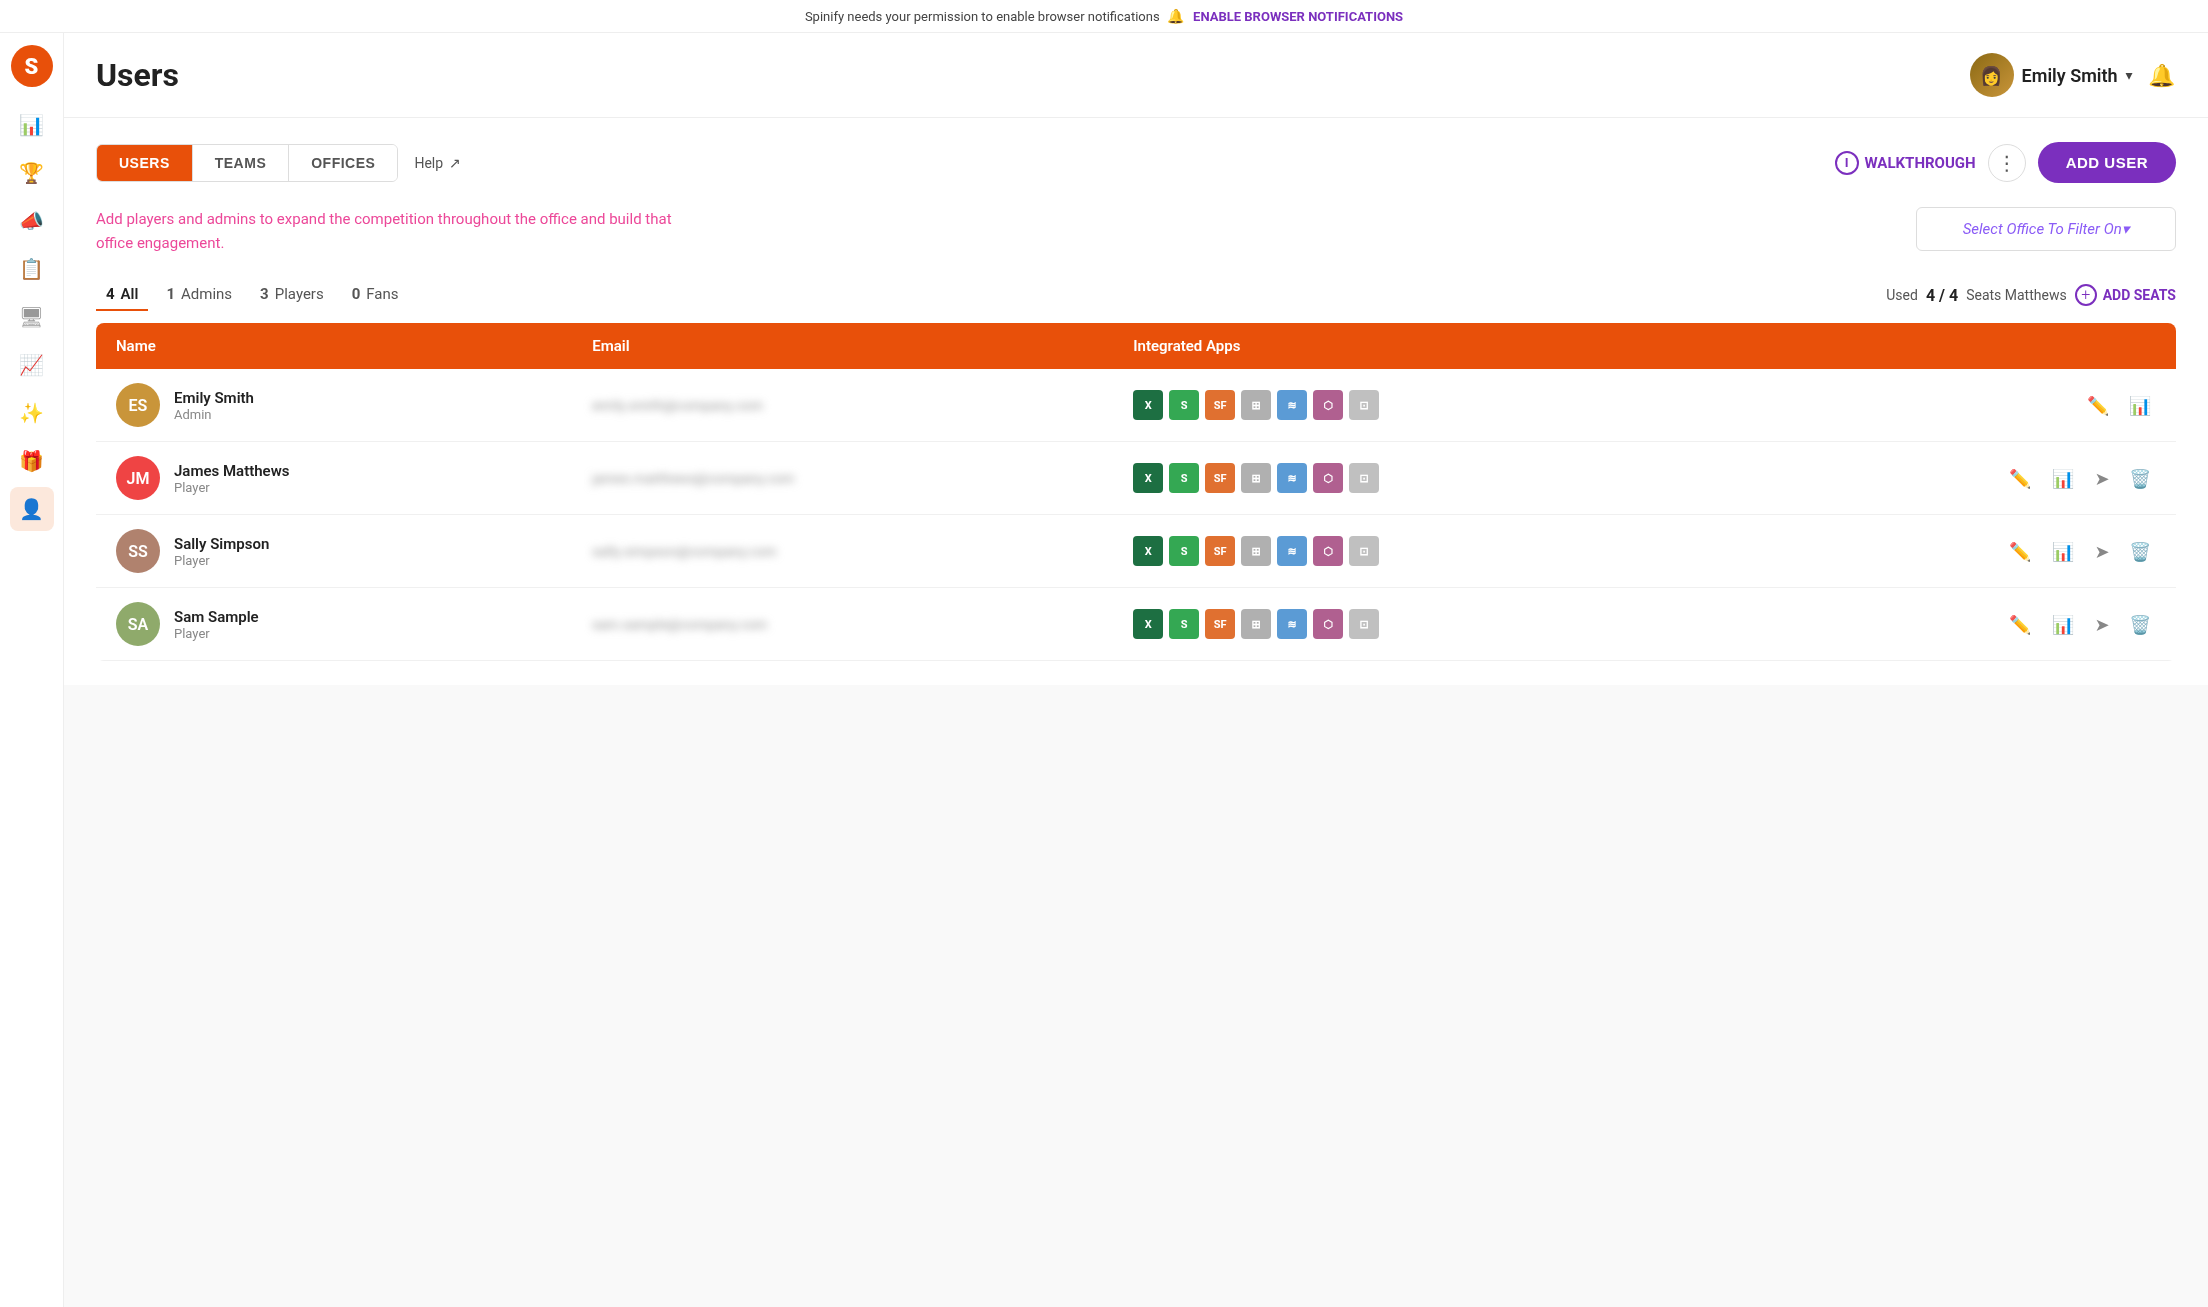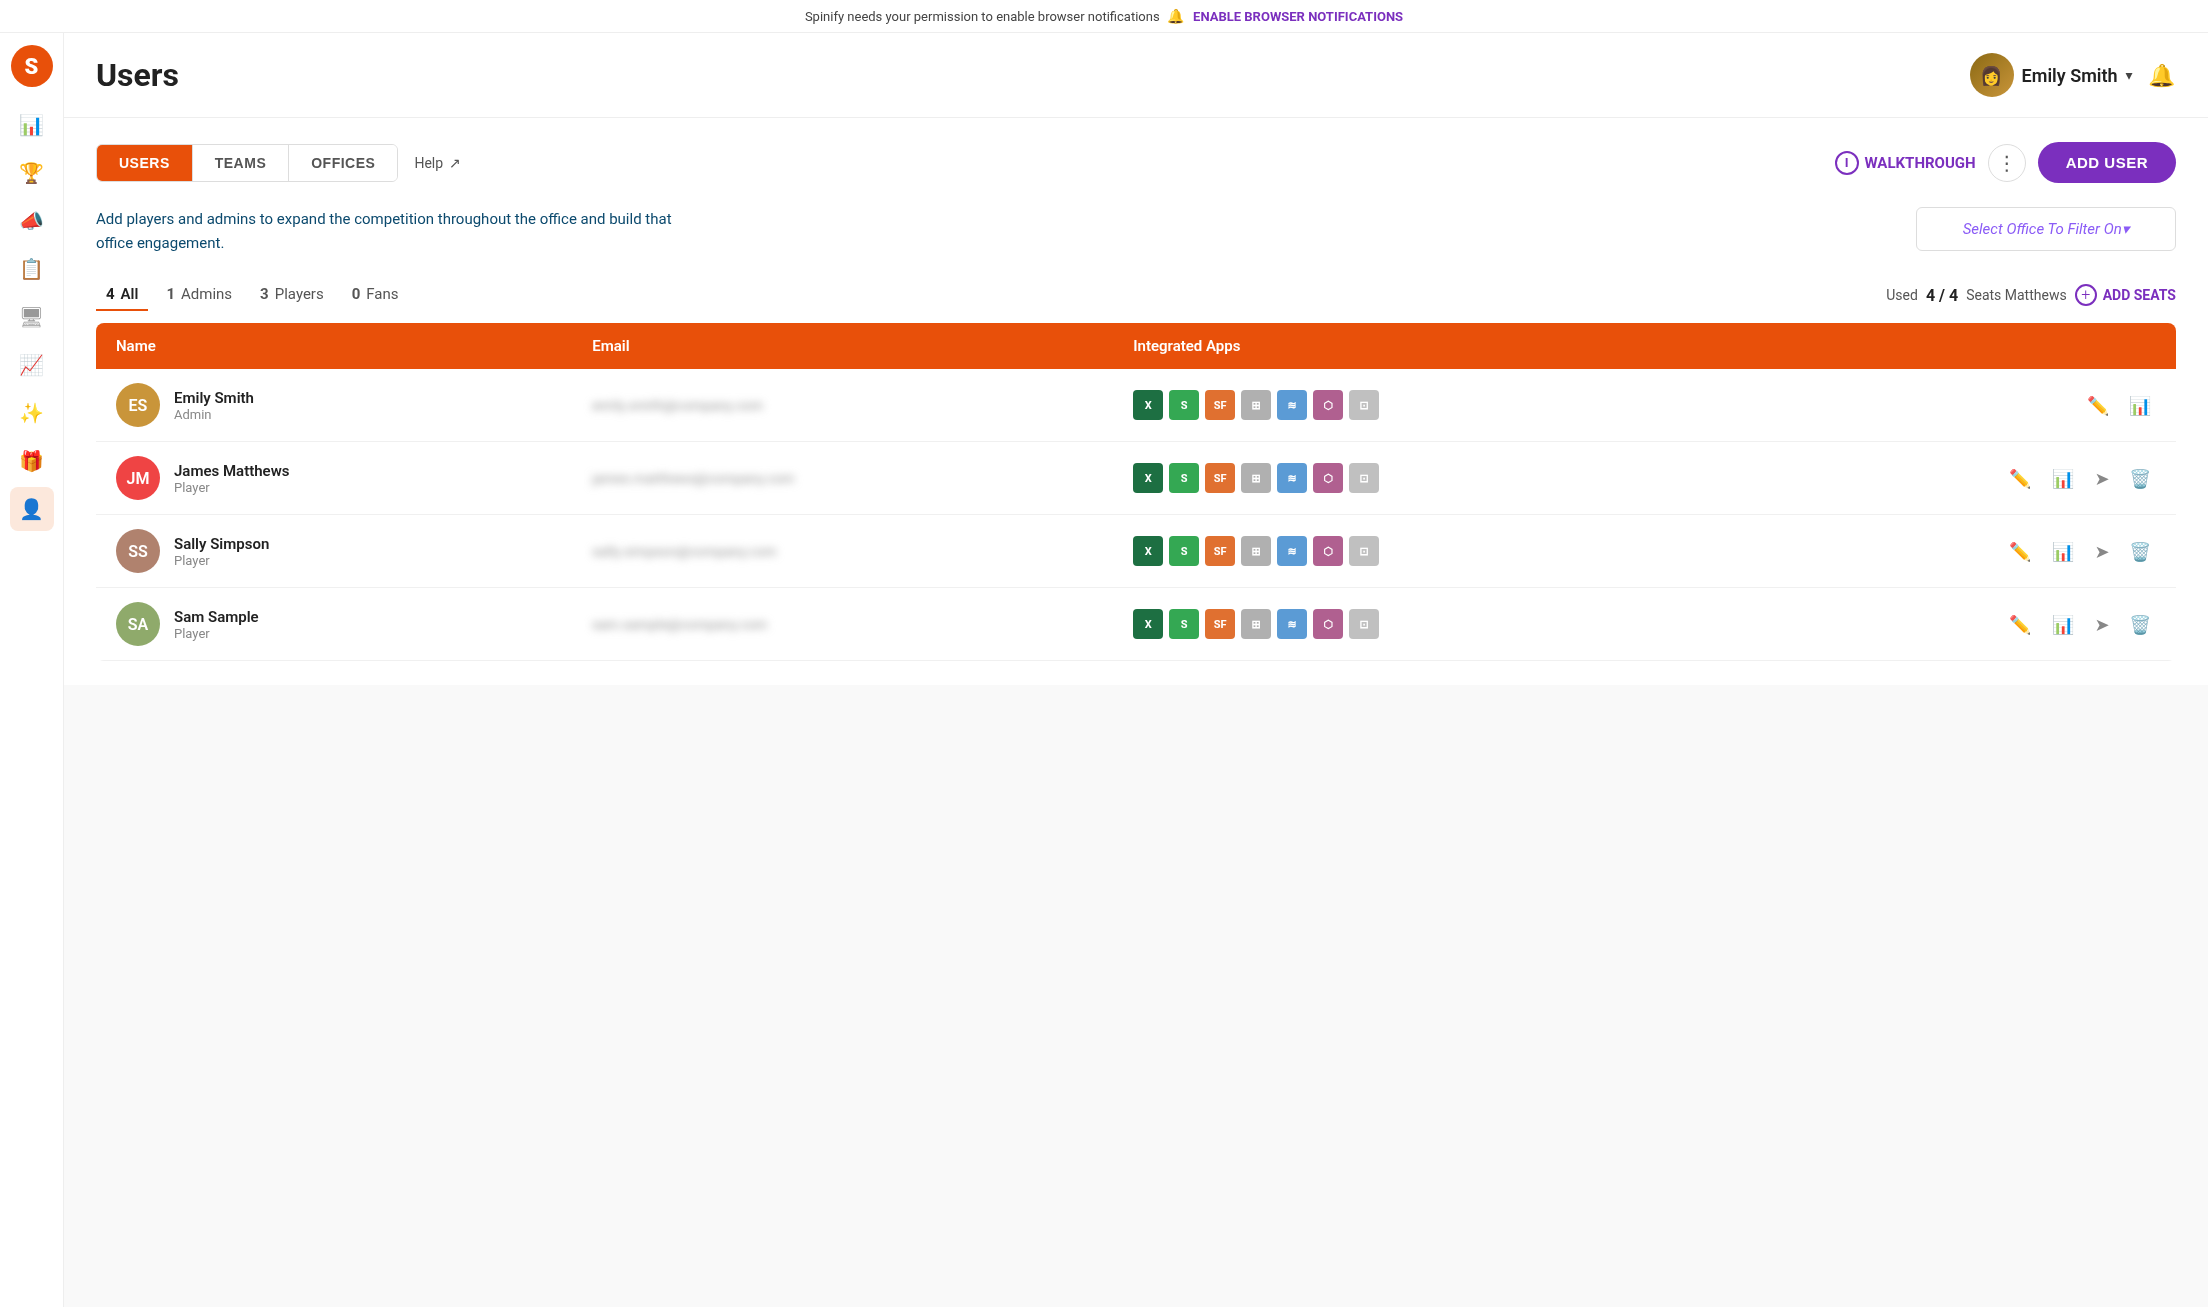--- a/index.html
+++ b/index.html
@@ -229,21 +229,21 @@
 
     
     .desc-row {
       display: flex;
       align-items: flex-start;
       justify-content: space-between;
       margin-bottom: 24px;
     }
     .desc-text {
       font-size: 15px;
-      color: #0c4a6e;
+      color: #ec4899;
       max-width: 600px;
       line-height: 1.6;
     }
     .office-filter {
       min-width: 260px;
       border: 1px solid #ddd;
       border-radius: 6px;
       padding: 12px 16px;
       display: flex;
       align-items: center;

